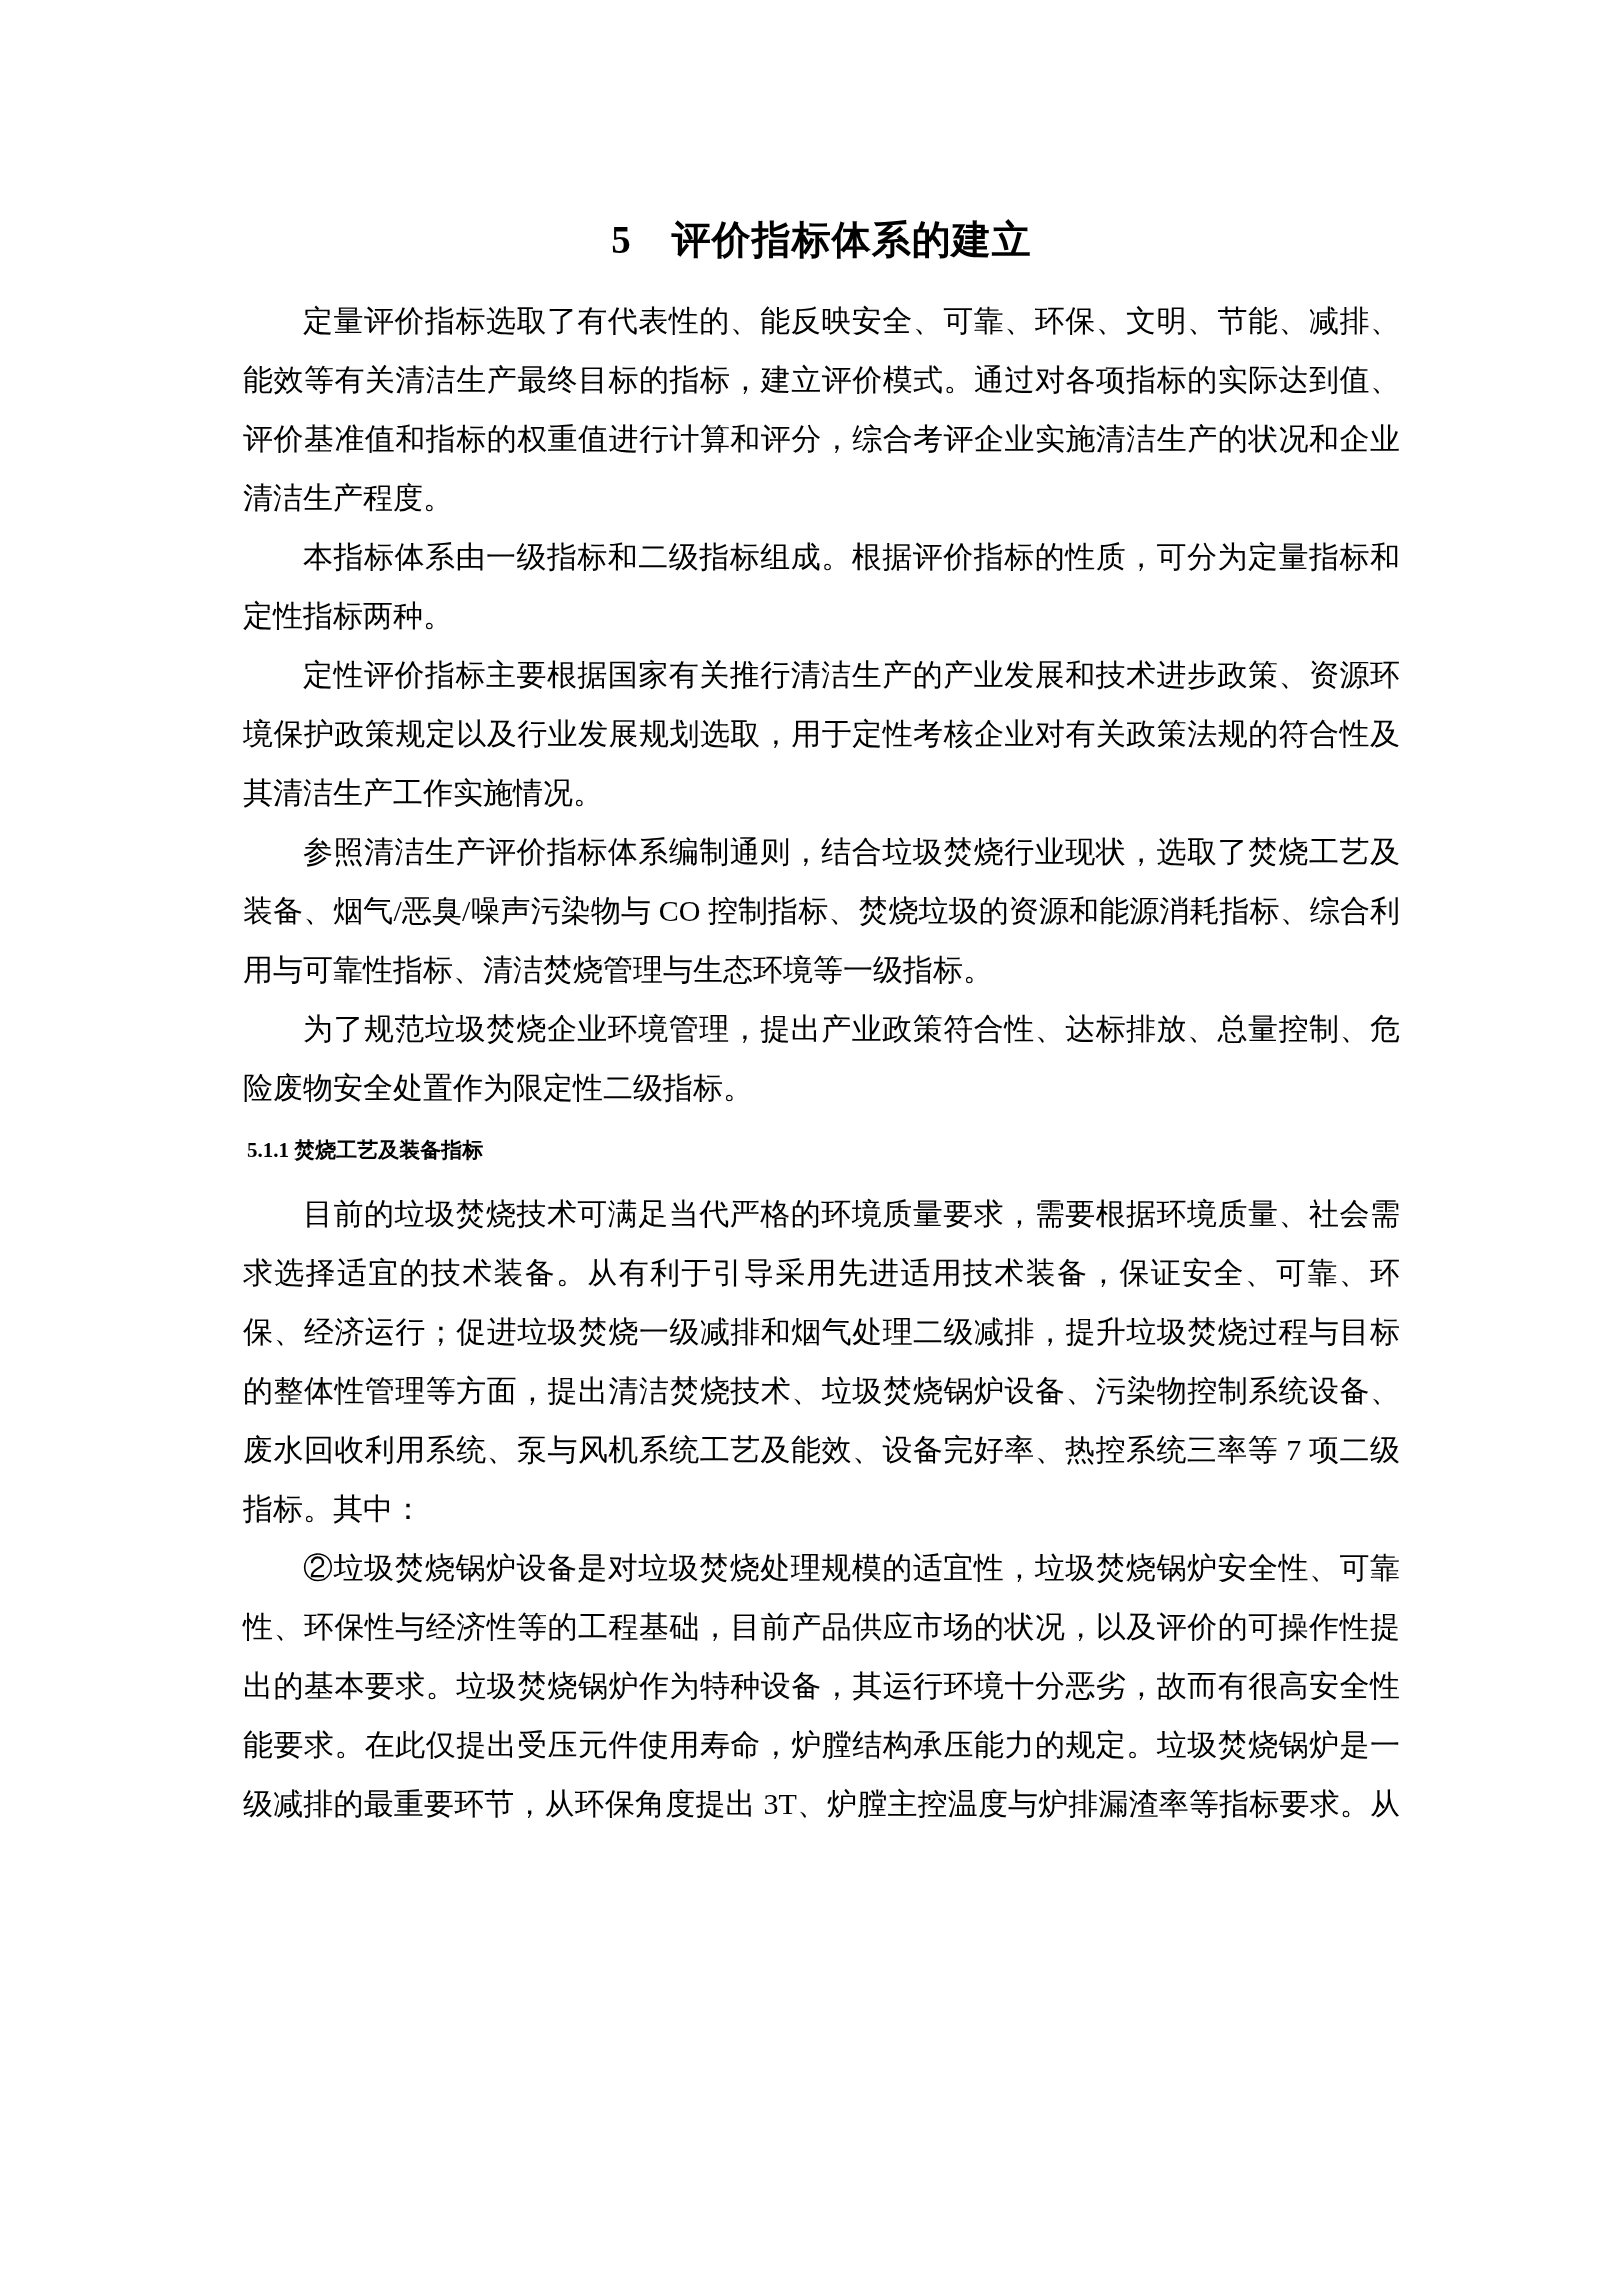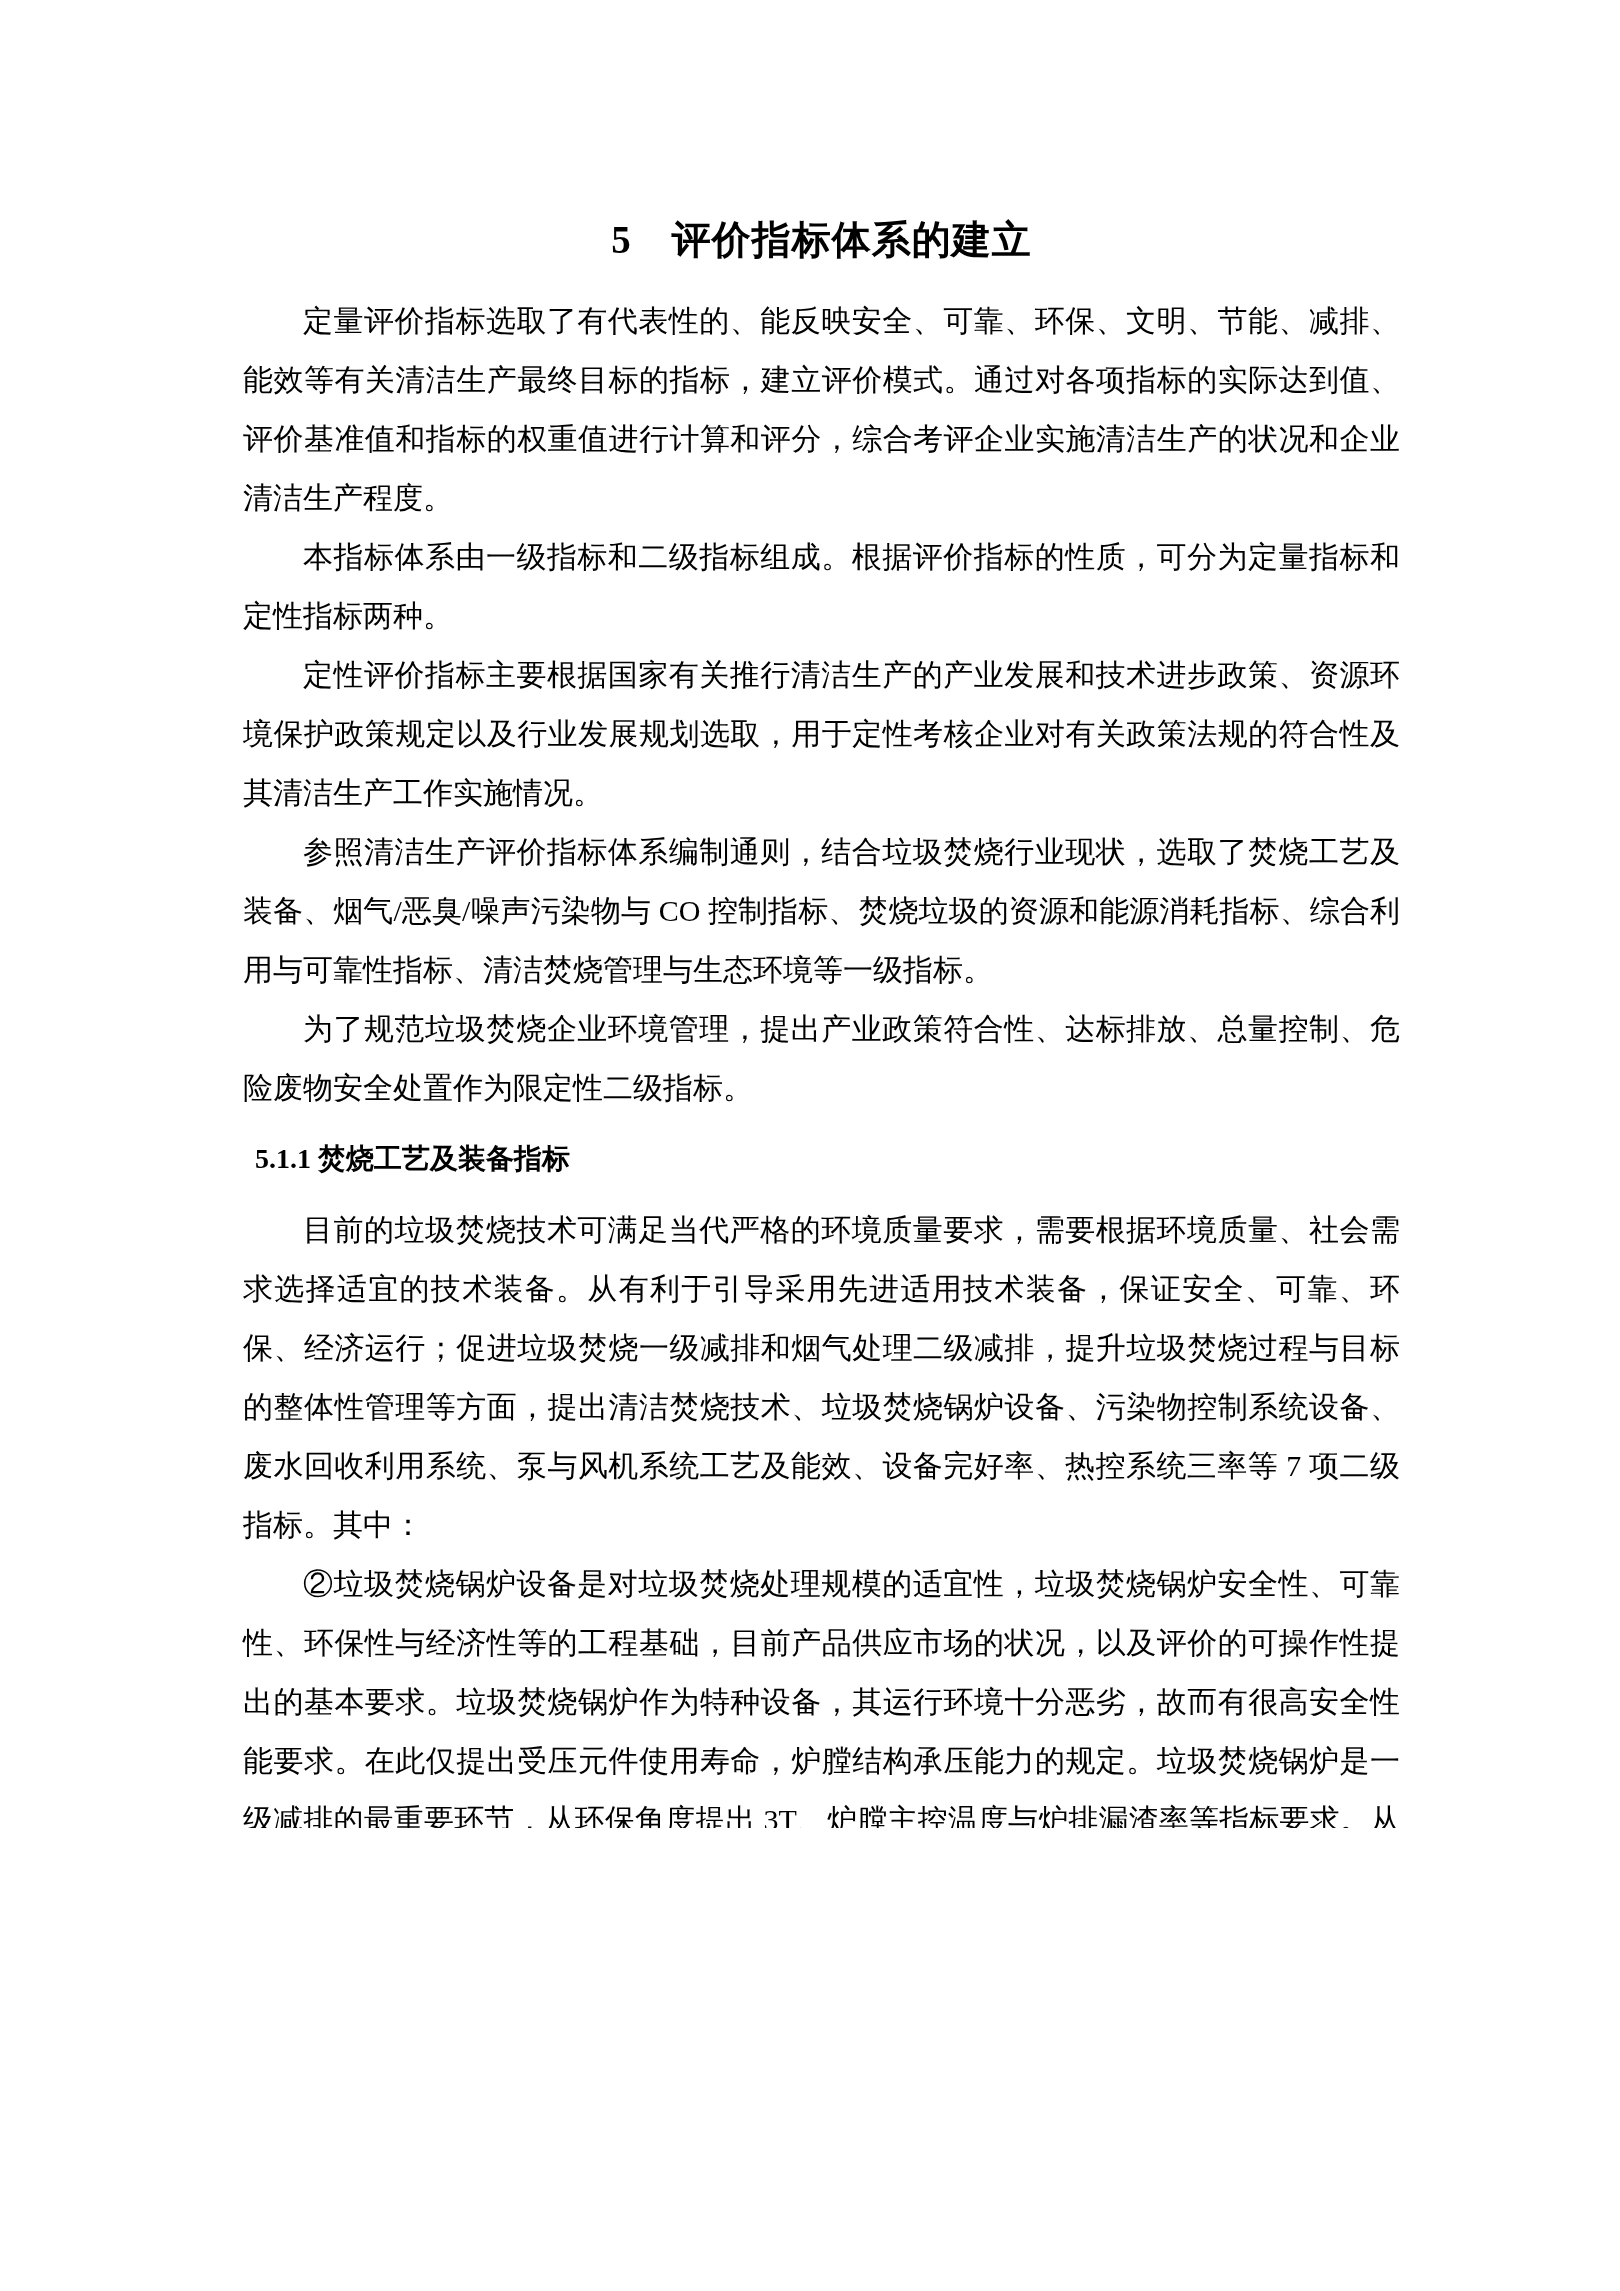--- a/index.html
+++ b/index.html
@@ -32,24 +32,24 @@
     white-space: pre-wrap;
   }
   .h2 {
     font-size: 32px;
     font-weight: bold;
     line-height: 51px;
     margin: 0 0 3.9px 0;
     white-space: pre-wrap;
   }
   .h3 {
-    font-size: 28px;
+    font-size: 21px;
     font-weight: bold;
     line-height: 59px;
-    margin: 12px;
+    margin: 4px;
     white-space: pre-wrap;
   }
   .para {
     font-size: 30px;
     line-height: 59px;
     margin: 0;
     text-align: justify;
     text-justify: inter-ideograph;
     text-align-last: left;
     text-indent: 2em;

